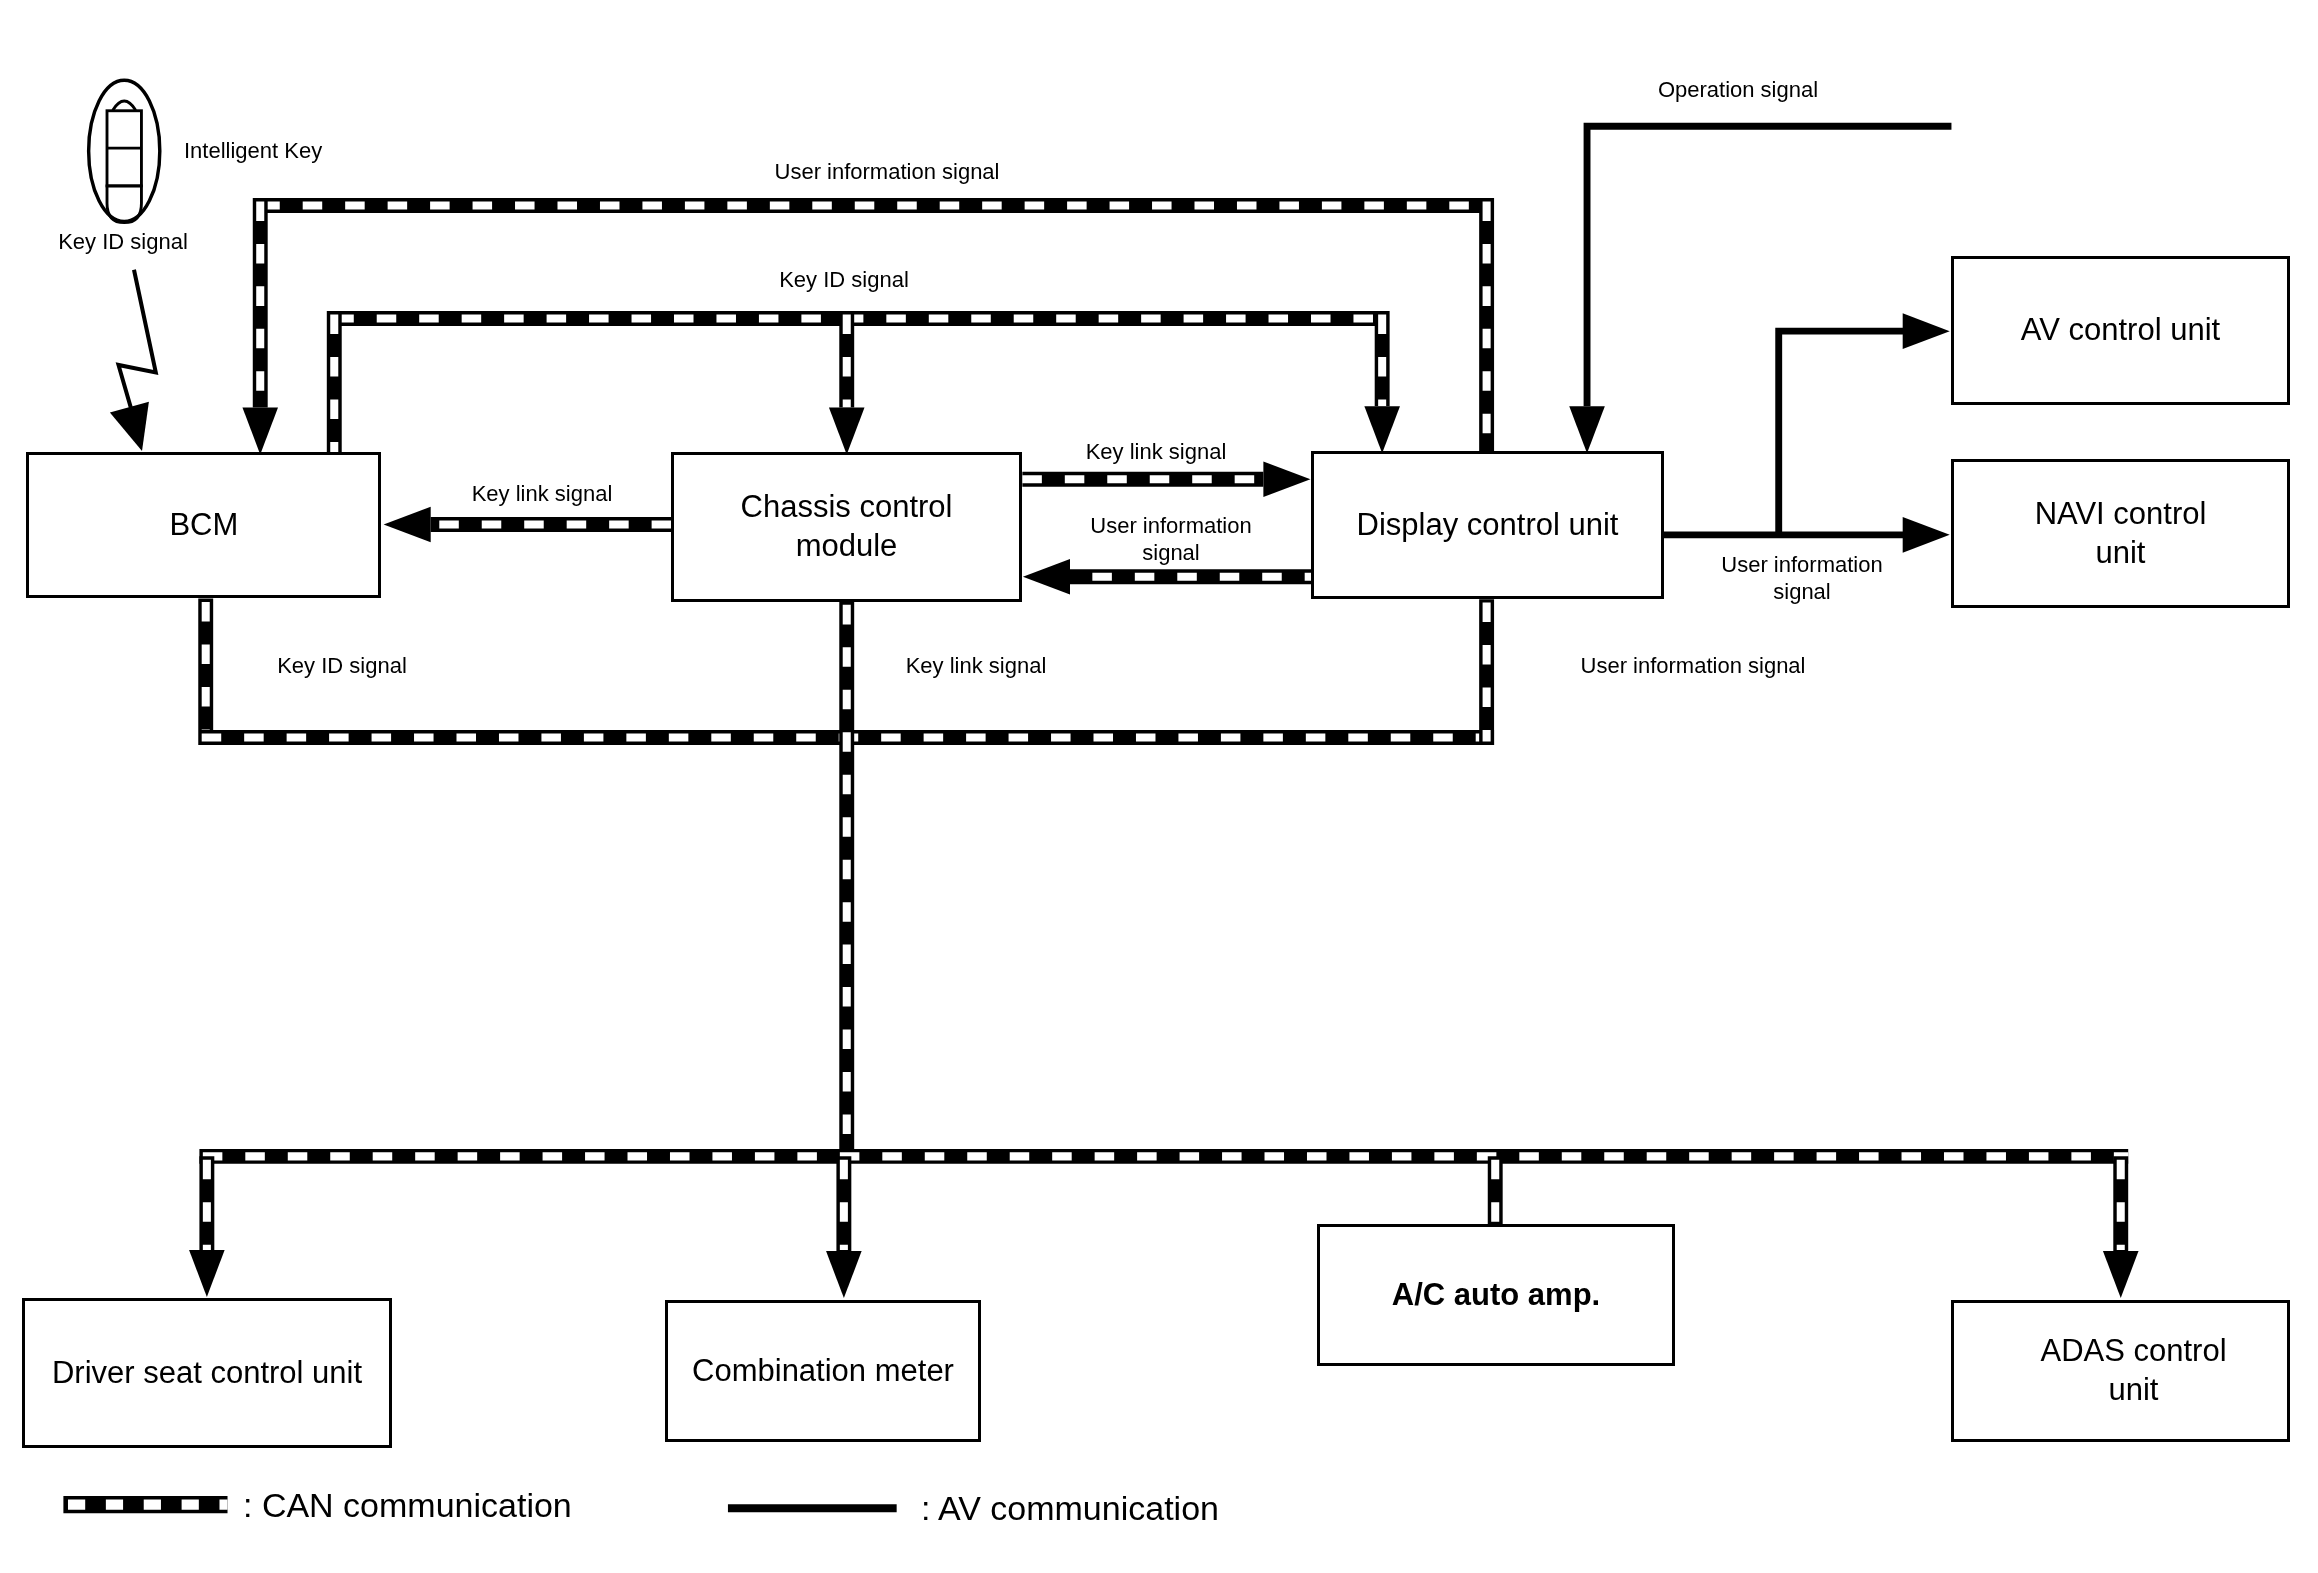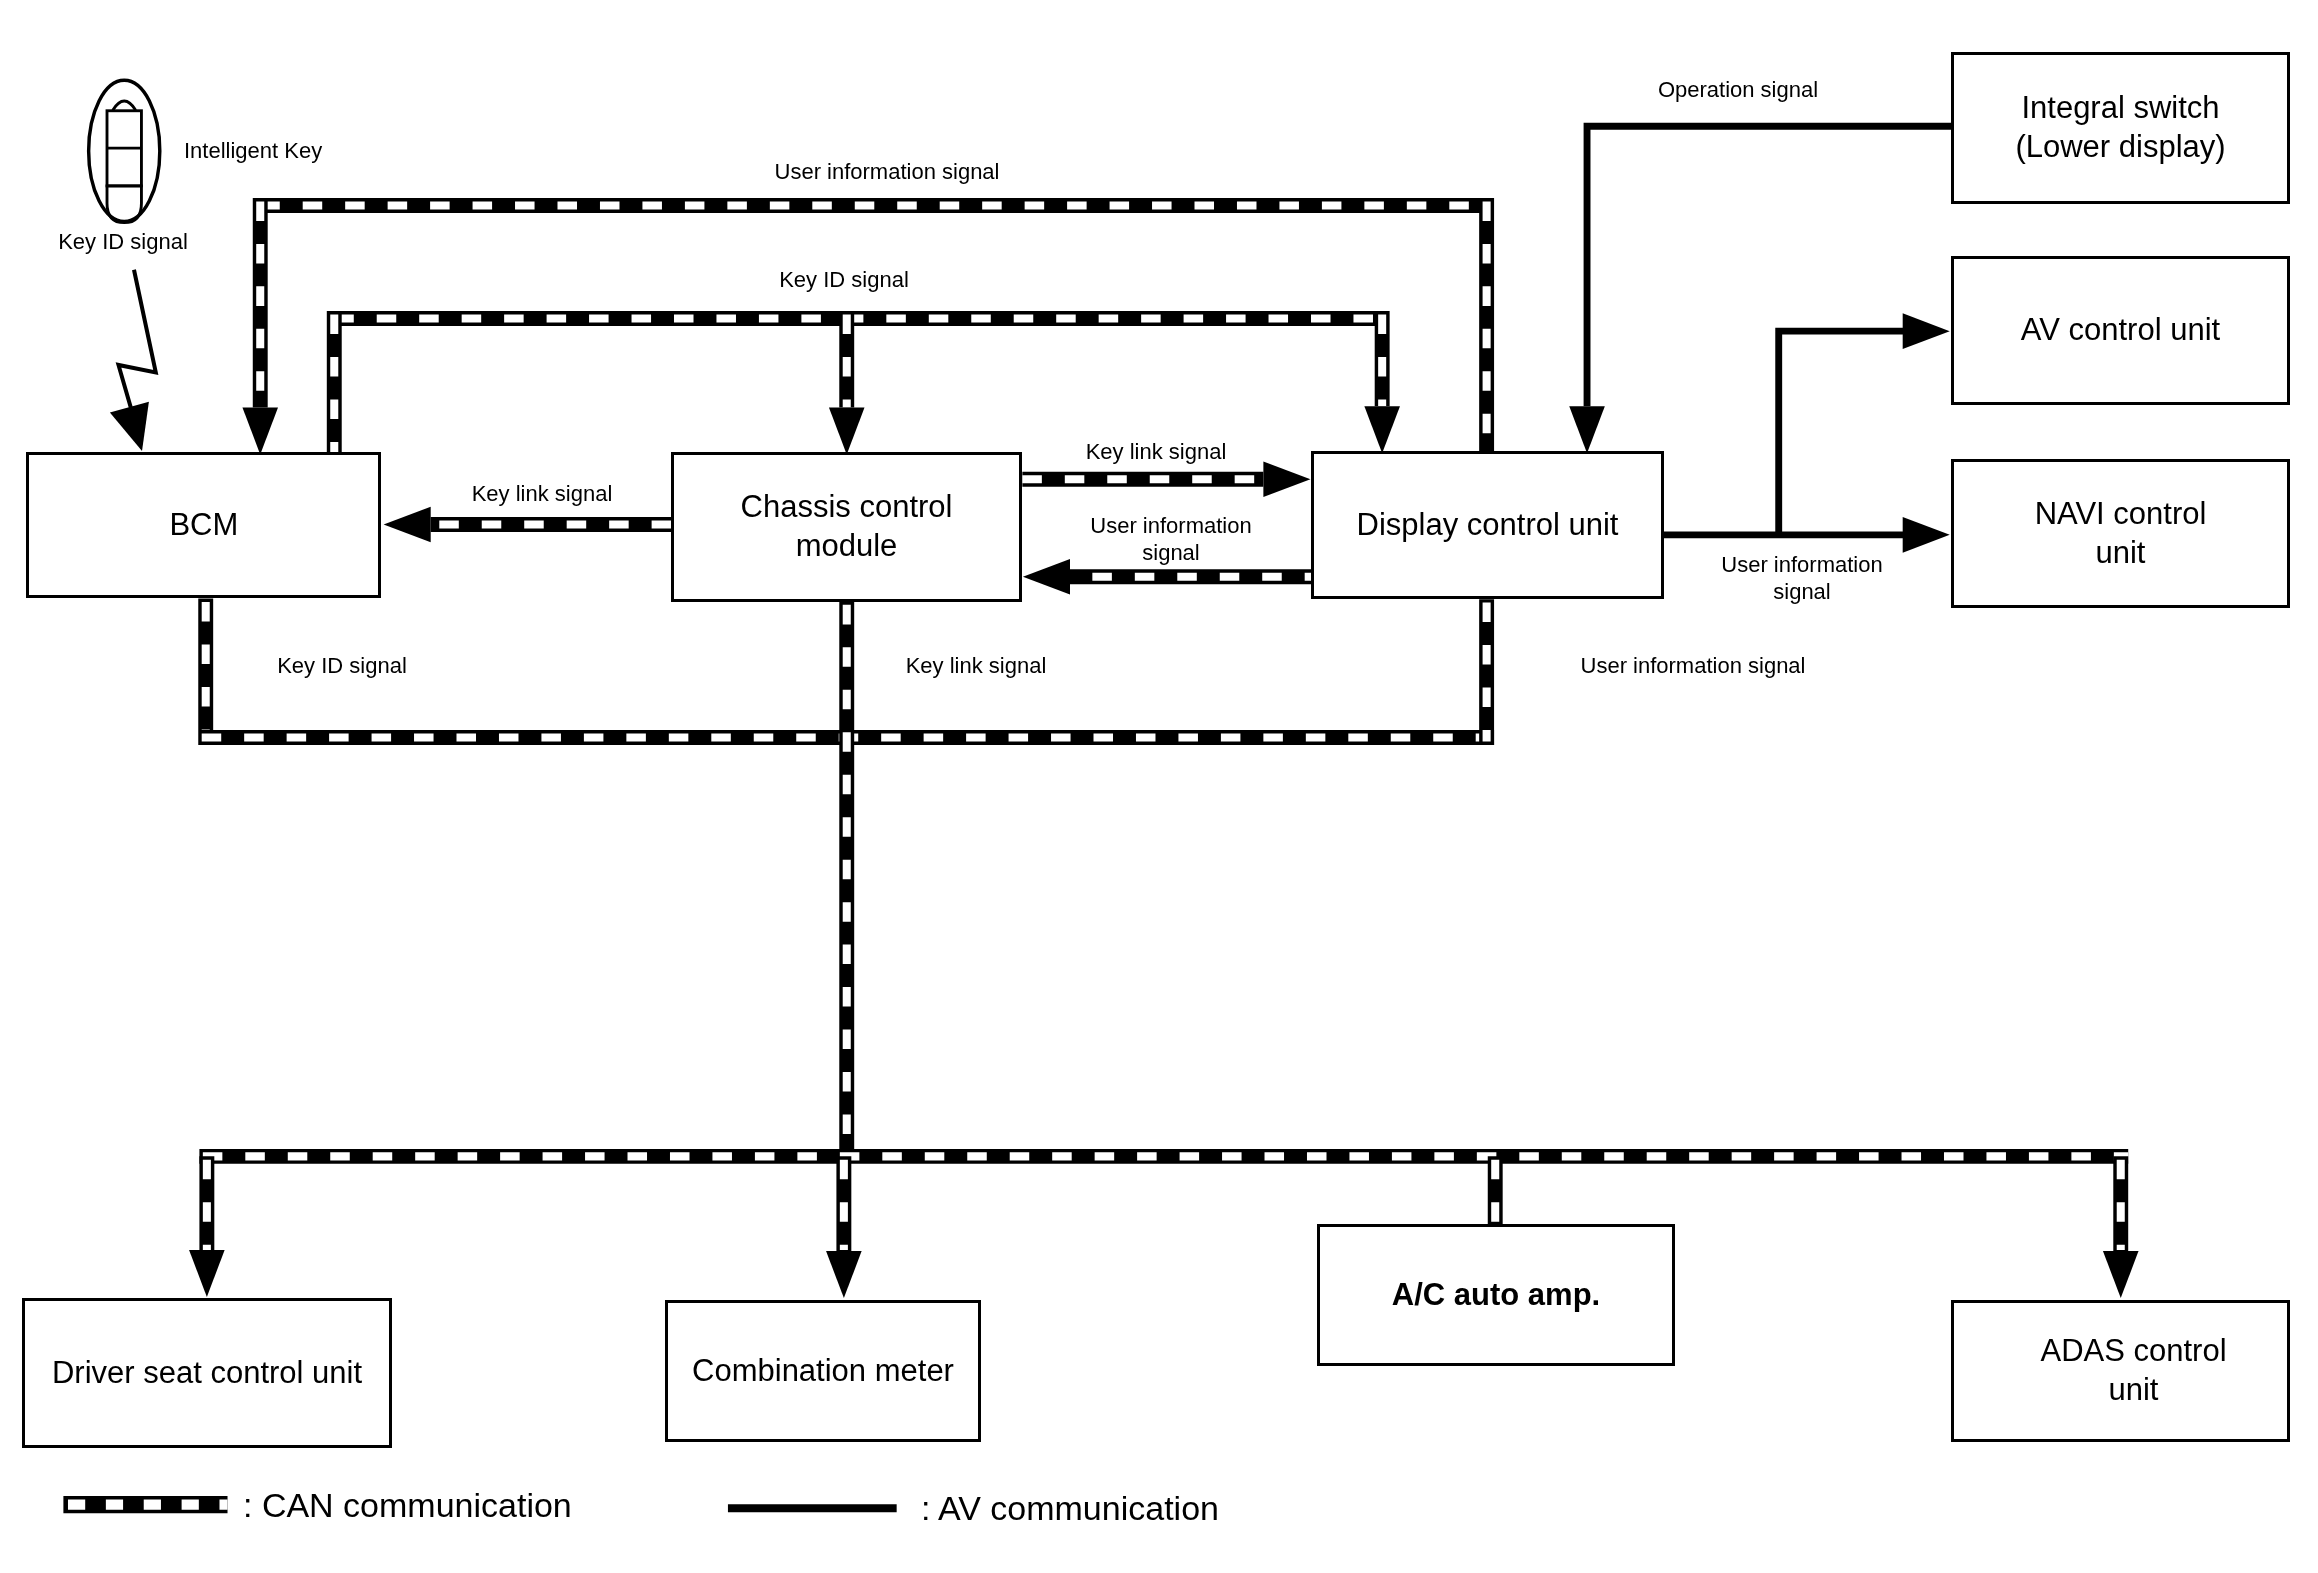--- a/index.html
+++ b/index.html
@@ -136,22 +136,20 @@
     </g>
     <g>
       <path d="M1268 2628 H1562" stroke="#000" stroke-width="14" fill="none"></path>
     </g>
   </svg>
 
   <div class="node" style="left:26.4px;top:452px;width:355px;height:146px;">BCM</div>
   <div class="node" style="left:671px;top:452px;width:351px;height:150px;">Chassis control
 module</div>
   <div class="node" style="left:1311px;top:451px;width:353px;height:148px;">Display control unit</div>
-  <div class="node" style="left:1951px;top:52px;width:339px;height:152px;">Integral switch
-(Lower display)</div>
   <div class="node" style="left:1951px;top:256px;width:339px;height:149px;">AV control unit</div>
   <div class="node" style="left:1951px;top:459px;width:339px;height:149px;">NAVI control
 unit</div>
   <div class="node" style="left:22px;top:1298px;width:370px;height:150px;">Driver seat control unit</div>
   <div class="node" style="left:665px;top:1300px;width:316px;height:142px;">Combination meter</div>
   <div class="node" style="left:1317px;top:1224px;width:358px;height:142px;font-weight:bold;">A/C auto amp.</div>
   <div class="node" style="left:1951px;top:1300px;width:339px;height:142px;padding-left:26px;">ADAS control
 unit</div>
 
   <div class="lbl left-align" style="left:184px;top:151px;">Intelligent Key</div>

